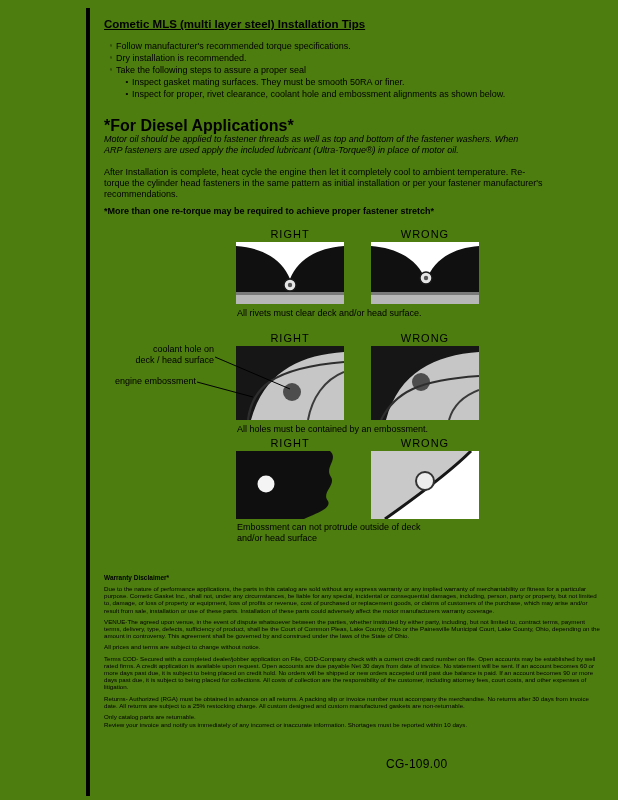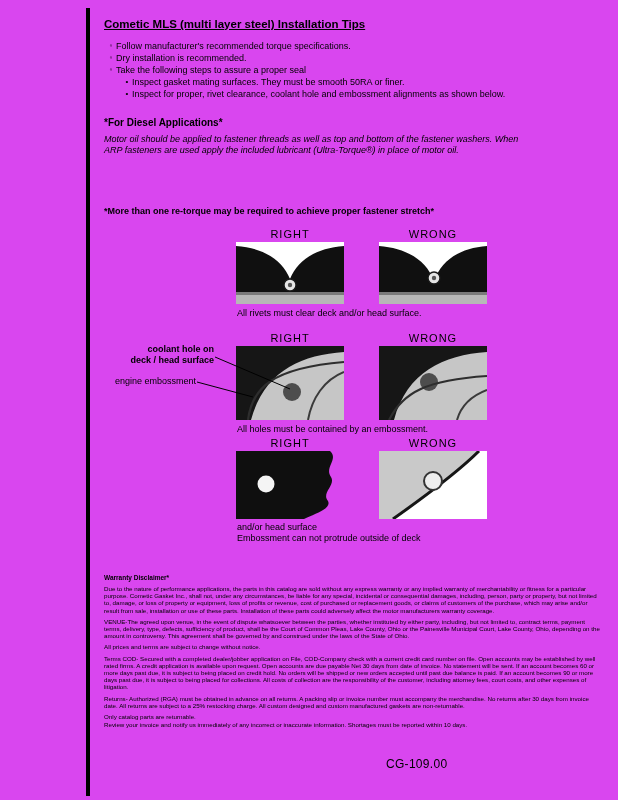--- a/index.html
+++ b/index.html
@@ -1,39 +1,39 @@
 <!DOCTYPE html>
 <html><head>
 <meta charset="utf-8">
 <style>
   html,body { margin:0; padding:0; background:#ffffff; }
   .page {
-    position:relative; width:618px; height:800px; background:#d946ef;
+    position:relative; width:618px; height:800px; background:#4d7c0f;
     font-family:"Liberation Sans", sans-serif; color:#000; overflow:hidden;
   }
   .vrule { position:absolute; left:86px; top:8px; width:4px; height:788px; background:#000; }
   .title {
     position:absolute; left:104px; top:18px; font-size:11.5px; font-weight:bold;
     text-decoration:underline;
   }
   .tips { position:absolute; left:106px; top:40px; font-size:9px; line-height:12px; }
   .bullet-row { display:flex; align-items:flex-start; }
   .marker { width:10px; flex:0 0 auto; text-align:center; font-size:8px; line-height:12px; }
   .sub { margin-left:16px; }
-  .diesel-heading { position:absolute; left:104px; top:117px; font-size:10px; font-weight:bold; }
+  .diesel-heading { position:absolute; left:104px; top:117px; font-size:16px; font-weight:bold; }
   .diesel-p1 { position:absolute; left:104px; top:134px; width:432px; font-size:9px; line-height:11px;font-style:italic; }
   .diesel-p2 { position:absolute; left:104px; top:167px; width:442px; font-size:9px; line-height:11px; }
   .diesel-note { position:absolute; left:104px; top:206px; font-size:9px;font-weight:bold; }
-  .dg-row { position:absolute; left:236px; display:flex; gap:35px; }
+  .dg-row { position:absolute; left:236px; display:flex; gap:27px; }
   .dg-col { width:108px; text-align:center; }
   .dg-head { font-size:11px; letter-spacing:1px; margin-bottom:2px; }
   .dg-img { display:block; width:108px; }
   .dg-caption { position:absolute; left:237px; font-size:9px; line-height:11px; }
   .ann-label { position:absolute; left:104px; text-align:right; font-size:9px; line-height:10.5px; }
-  .ann-coolant { top:344px; width:110px;font-weight:bold; }
+  .ann-coolant { top:344px; width:110px; }
   .ann-emboss { top:376px; width:92px; }
   .ann-lines { position:absolute; left:104px; top:340px; width:225px; height:70px; pointer-events:none; z-index:5; }
   .warranty { position:absolute; left:104px; top:574px; width:497px; }
   .warranty h4 { margin:0 0 4px 0; font-size:6.5px; font-weight:bold; }
   .warranty .p { margin:0 0 4px 0; font-size:6.2px; line-height:7.2px; }
   .warranty .p.tight { margin-top:-3px; }
   .footer-code { position:absolute; left:386px; top:757px; font-size:12px; letter-spacing:0.3px;text-align:center; }
 </style>
 </head>
 <body>
@@ -62,20 +62,21 @@
       <span>Inspect gasket mating surfaces. They must be smooth 50RA or finer.</span>
     </div>
     <div class="bullet-row sub">
       <span class="marker">•</span>
       <span>Inspect for proper, rivet clearance, coolant hole and embossment alignments as shown below.</span>
     </div>
   </div>
 
   <div class="diesel-heading">*For Diesel Applications*</div>
   <div class="diesel-p1">Motor oil should be applied to fastener threads as well as top and bottom of the fastener washers. When ARP fasteners are used apply the included lubricant (Ultra-Torque®) in place of motor oil.</div>
+  <div class="diesel-p2">After Installation is complete, heat cycle the engine then let it completely cool to ambient temperature. Re-torque the cylinder head fasteners in the same pattern as initial installation or per your fastener manufacturer's recommendations.</div>
   <div class="diesel-note">*More than one re-torque may be required to achieve proper fastener stretch*</div>
 
   <div class="dg-row" style="top:228px;">
     <div class="dg-col">
       <div class="dg-head">RIGHT</div>
       <svg class="dg-img" viewBox="0 0 108 62">
         <rect x="0" y="0" width="108" height="50" fill="#101010"></rect>
         <path d="M0,0 H108 V4 C80,6 62,18 54,37 C46,18 28,6 0,4 Z" fill="#ffffff"></path>
         <rect x="0" y="50" width="108" height="3" fill="#7a7a7a"></rect>
         <rect x="0" y="53" width="108" height="9" fill="#b7b7b7"></rect>
@@ -142,22 +143,22 @@
       <div class="dg-head">WRONG</div>
       <svg class="dg-img" viewBox="0 0 108 68">
         <rect width="108" height="68" fill="#ffffff"></rect>
         <path d="M0,0 H100 C78,22 48,44 14,68 H0 Z" fill="#c9c9c9"></path>
         <path d="M100,0 C78,22 48,44 14,68" stroke="#161616" stroke-width="3" fill="none"></path>
         <circle cx="54" cy="30" r="9" fill="#ededed" stroke="#333333" stroke-width="2"></circle>
       </svg>
     </div>
   </div>
   <div class="dg-caption" style="top:522px;">
+    <div>Embossment can not protrude outside of deck</div>
     <div>and/or head surface</div>
-    <div>Embossment can not protrude outside of deck</div>
   </div>
 
   <div class="warranty">
     <h4>Warranty Disclaimer*</h4>
     <p class="p">Due to the nature of performance applications, the parts in this catalog are sold without any express warranty or any implied warranty of merchantability or fitness for a particular purpose. Cometic Gasket Inc., shall not, under any circumstances, be liable for any special, incidental or consequential damages, including, person, party or property, but not limited to, damage, or loss of property or equipment, loss of profits or revenue, cost of purchased or replacement goods, or claims of customers of the purchase, which may arise and/or result from sale, installation or use of these parts. Installation of these parts could adversely affect the motor manufacturers warranty coverage.</p>
     <p class="p">VENUE-The agreed upon venue, in the event of dispute whatsoever between the parties, whether instituted by either party, including, but not limited to, contract terms, payment terms, delivery, type, defects, sufficiency of product, shall be the Court of Common Pleas, Lake County, Ohio or the Painesville Municipal Court, Lake County, Ohio, depending on the amount in controversy. This agreement shall be governed by and construed under the laws of the State of Ohio.</p>
     <p class="p">All prices and terms are subject to change without notice.</p>
     <p class="p">Terms COD- Secured with a completed dealer/jobber application on File, COD-Company check with a current credit card number on file. Open accounts may be established by well rated firms. A credit application is available upon request. Open accounts are due payable Net 30 days from date of invoice. No statement will be sent. If an account becomes 60 or more days past due, it is subject to being placed on credit hold. No orders will be shipped or new orders accepted until past due balance is paid. If an account becomes 90 or more days past due, it is subject to being placed for collections. All costs of collection are the responsibility of the customer, including attorney fees, court costs, and other expenses of litigation.</p>
     <p class="p">Returns- Authorized (RGA) must be obtained in advance on all returns. A packing slip or invoice number must accompany the merchandise. No returns after 30 days from invoice date. All returns are subject to a 25% restocking charge. All custom designed and custom manufactured gaskets are non-returnable.</p>
     <p class="p">Only catalog parts are returnable.</p>

